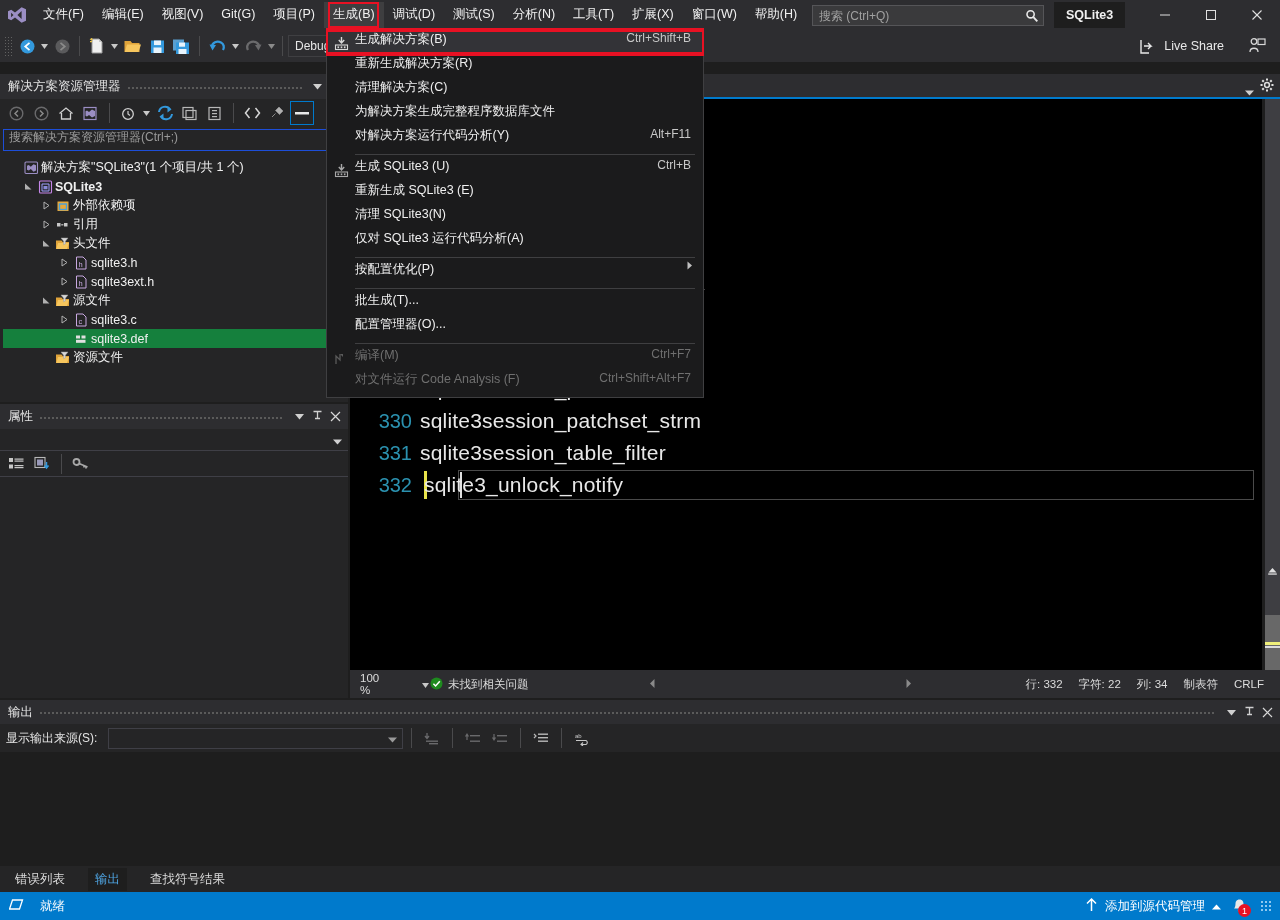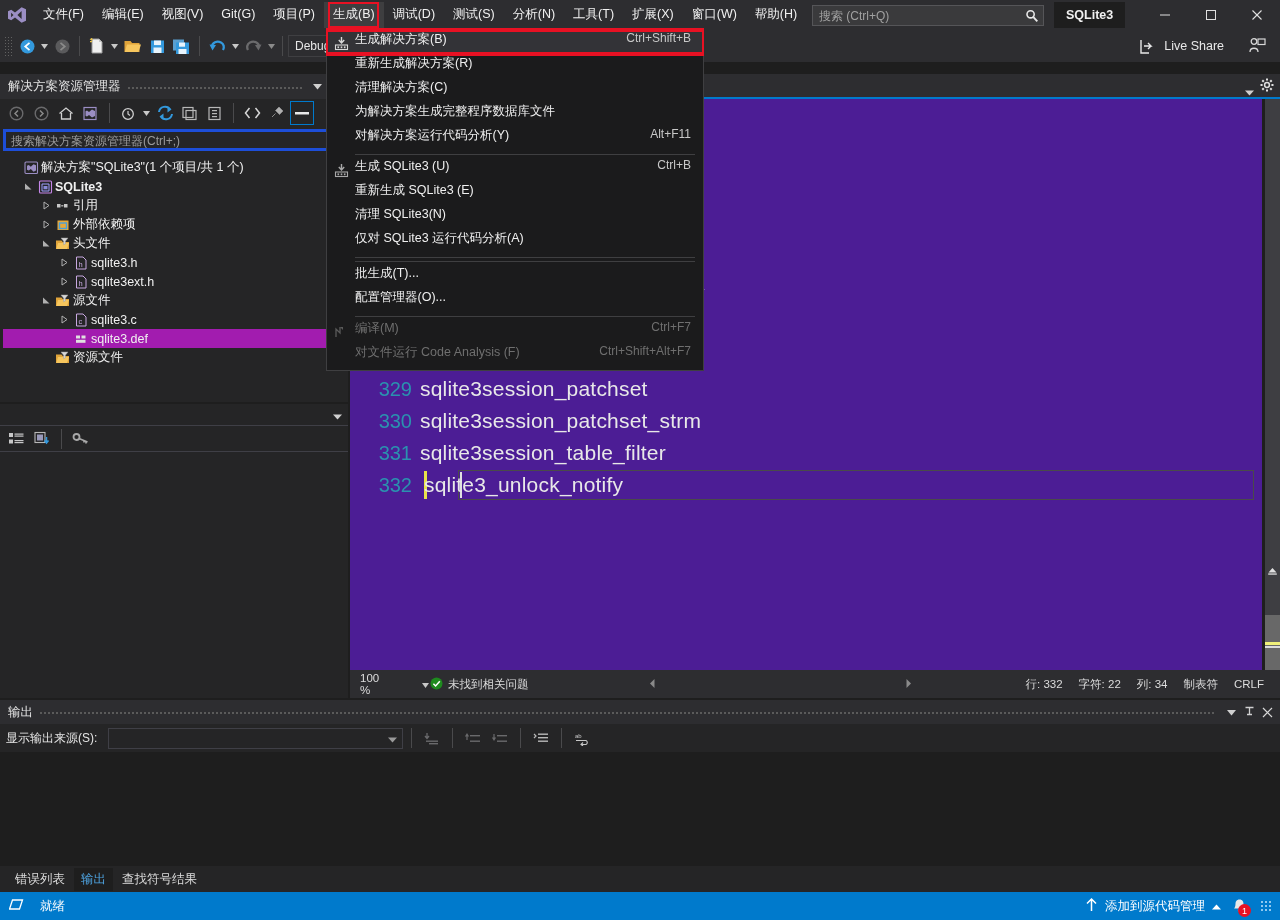--- a/index.html
+++ b/index.html
@@ -69,52 +69,52 @@
     background: #2d2d30; font-size: 12.5px; color: #e4e4e4;
   }
   .panel-head .dots { flex: 1; height: 100%; margin: 0 6px;
     background-image: radial-gradient(#5a5a5a 0.8px, transparent 0.9px);
     background-size: 4px 4px; background-position: 0 12px; background-repeat: repeat-x; }
   .hicon { width: 18px; height: 22px; display: flex; align-items: center; justify-content: center; }
   .se-toolbar { height: 28px; display: flex; align-items: center; padding: 0 4px; background: #252526; gap: 1px; }
   .se-tb { width: 24px; height: 24px; display: flex; align-items: center; justify-content: center; }
   .se-tb.boxed { border: 1px solid #007acc; }
   .se-search {
-    height: 22px; margin: 2px 3px 0 3px; background: #252526; border: 3px solid #1d4ed8;
-    display: flex; align-items: flex-end; position: relative;
+    height: 22px; margin: 2px 3px 0 3px; background: #252526; border: 1px solid #1d4ed8;
+    display: flex; align-items: flex-start; position: relative;
   }
   .se-search input {
     flex: 1; background: transparent; border: 0; outline: 0; color: #c8c8c8;
     font-size: 12px; padding-left: 5px; font-family: "Liberation Sans", sans-serif;
   }
   .se-search input::placeholder { color: #9a9a9a; }
   .tree { position: absolute; left: 3px; top: 84px; right: 3px; bottom: 2px;
     background: #252526; font-size: 12.5px; overflow: hidden; }
   .trow { display: flex; align-items: center; height: 19px; white-space: nowrap; }
-  .trow.sel { background: #a21caf; }
+  .trow.sel { background: #15803d; }
   .tw { width: 14px; height: 19px; display: flex; align-items: center; justify-content: center; }
   .tico { width: 20px; height: 19px; display: flex; align-items: center; justify-content: center; }
   .tlabel { color: #f0f0f0; }
   .tlabel.bold { font-weight: bold; }
 
   
   .panel-prop { position: absolute; left: 0; top: 404px; width: 348px; height: 294px; background: #252526; }
   .prop-combo { height: 22px; border-bottom: 1px solid #3f3f46; display: flex; align-items: center;
     justify-content: flex-end; padding-right: 6px; background: #252526; }
   .prop-tb { height: 26px; display: flex; align-items: center; padding: 0 4px; gap: 2px;
      border-bottom: 1px solid #3f3f46; }
   .prop-body { position: absolute; left: 0; top: 76px; right: 0; bottom: 0; background: #252526; }
 
   
   .editor-wrap { position: absolute; left: 350px; top: 74px; width: 930px; height: 624px; background: #1e1e1e; }
   .tabstrip { height: 25px; background: #2d2d30; position: relative; }
   .tab-gear { position: absolute; right: 6px; top: 4px; }
   .tab-caret { position: absolute; right: 26px; top: 8px; }
   .tab-underline { position: absolute; left: 0; bottom: 0; width: 100%; height: 2px; background: #007acc; }
-  .code-area { position: absolute; left: 0; top: 25px; right: 0; bottom: 28px; background: #4c1d95; overflow: hidden; }
+  .code-area { position: absolute; left: 0; top: 25px; right: 0; bottom: 28px; background: #000000; overflow: hidden; }
   .codeline { display: flex; align-items: center; height: 32px; font-size: 21px;
     font-family: "Liberation Sans", sans-serif; }
   .lnum { width: 70px; text-align: right; color: #2b91af; padding-right: 8px; font-size: 20px; }
   .ctext { color: #e8e8e8; letter-spacing: .2px; }
   .cur-marker { position: absolute; left: 74px; width: 3px; height: 28px; background: #e8e24a; }
   .cur-box { position: absolute; left: 108px; right: 26px; height: 30px; border: 1px solid #4a4a4a; }
   .caret { position: absolute; left: 110px; width: 2px; height: 26px; background: #e0e0e0; }
   .vscroll { position: absolute; right: 0; top: 25px; bottom: 28px; width: 18px; background: #1e1e1e; }
   .vscroll .track { position: absolute; left: 3px; top: 0; width: 15px; bottom: 0; background: #3e3e42; }
   .vscroll .thumb { position: absolute; left: 3px; width: 15px; background: #686868; }
@@ -134,21 +134,21 @@
   
   .panel-out { position: absolute; left: 0; top: 700px; width: 1280px; height: 192px; background: #252526; }
   .out-head { height: 24px; display: flex; align-items: center; padding: 0 4px 0 8px;
      background: #2d2d30; font-size: 12.5px; color: #e4e4e4; }
   .out-tb { height: 28px; display: flex; align-items: center; padding: 0 6px; gap: 3px; background: #252526; }
   .out-label { font-size: 12px; color: #e4e4e4; margin-right: 8px; }
   .out-combo { width: 295px; height: 21px; background: #252526; border: 1px solid #3f3f46;
      display: flex; align-items: center; justify-content: flex-end; padding-right: 5px; }
   .out-body { position: absolute; left: 0; top: 52px; right: 0; bottom: 26px; background: #1e1e1e; }
   .out-tabs { position: absolute; left: 0; bottom: 0; height: 26px; width: 100%;
-     background: #252526; display: flex; align-items: center; padding-left: 8px; gap: 2px; }
+     background: #252526; display: flex; align-items: center; padding-left: 8px; gap: 16px; }
   .out-tab { font-size: 12.5px; color: #dcdcdc; padding: 3px 7px; }
   .out-tab.active { color: #4ea3e0; background: #1e1e1e; }
 
   
   .statusbar { position: absolute; left: 0; bottom: 0; width: 1280px; height: 28px;
     background: #007acc; display: flex; align-items: center; color: #fff; font-size: 12.5px; }
   .sb-left { display: flex; align-items: center; gap: 16px; padding-left: 9px; }
   .sb-right { position: absolute; right: 8px; display: flex; align-items: center; gap: 7px; }
   .bell-wrap { position: relative; width: 22px; height: 20px; display: flex; align-items: center; justify-content: center; }
   .bell-badge { position: absolute; right: -1px; bottom: -1px; width: 13px; height: 13px; border-radius: 50%;
@@ -524,42 +524,42 @@
         <span class="tlabel bold">SQLite3</span>
       </div>
 
       <div class="trow">
         <span class="tw" style="margin-left:36px">
           <svg width="9" height="9" viewBox="0 0 9 9">
               <path d="M2 1 L7 4.5 L2 8 Z" fill="none" stroke="#b0b0b0" stroke-width="1"></path>
             </svg>
         </span>
         <span class="tico">
+          <svg width="15" height="14" viewBox="0 0 15 14">
+            <rect x="1.5" y="2.5" width="11" height="9.5" fill="#e8a93a"></rect>
+            <rect x="3.5" y="5" width="7" height="5.5" fill="none" stroke="#4a9fd8" stroke-width="1.4"></rect>
+          </svg>
+        </span>
+        <span class="tlabel">外部依赖项</span>
+      </div>
+
+      <div class="trow">
+        <span class="tw" style="margin-left:36px">
+          <svg width="9" height="9" viewBox="0 0 9 9">
+              <path d="M2 1 L7 4.5 L2 8 Z" fill="none" stroke="#b0b0b0" stroke-width="1"></path>
+            </svg>
+        </span>
+        <span class="tico">
           <svg width="15" height="10" viewBox="0 0 15 10">
             <rect x="1" y="3" width="3.5" height="3.5" fill="#c8c8c8"></rect>
             <rect x="5.2" y="4.2" width="2.2" height="1.2" fill="#c8c8c8"></rect>
             <rect x="8" y="3" width="3.5" height="3.5" fill="#c8c8c8"></rect>
           </svg>
         </span>
         <span class="tlabel">引用</span>
-      </div>
-
-      <div class="trow">
-        <span class="tw" style="margin-left:36px">
-          <svg width="9" height="9" viewBox="0 0 9 9">
-              <path d="M2 1 L7 4.5 L2 8 Z" fill="none" stroke="#b0b0b0" stroke-width="1"></path>
-            </svg>
-        </span>
-        <span class="tico">
-          <svg width="15" height="14" viewBox="0 0 15 14">
-            <rect x="1.5" y="2.5" width="11" height="9.5" fill="#e8a93a"></rect>
-            <rect x="3.5" y="5" width="7" height="5.5" fill="none" stroke="#4a9fd8" stroke-width="1.4"></rect>
-          </svg>
-        </span>
-        <span class="tlabel">外部依赖项</span>
       </div>
 
       <div class="trow">
         <span class="tw" style="margin-left:36px">
           <svg width="9" height="9" viewBox="0 0 9 9">
               <path d="M1 7.5 L1 1.5 L7.5 7.5 Z" fill="#b0b0b0"></path>
             </svg>
         </span>
         <span class="tico">
           <svg width="16" height="14" viewBox="0 0 16 14">
@@ -652,20 +652,39 @@
             <path d="M3 6 h11 l-2 6 H1.3 Z" fill="#f6c65e"></path>
             <path d="M6 1 h7 l-2.6 3.2 v2.6 l-1.8 1 V4.2 Z" fill="#d8d8d8" stroke="#9a9a9a" stroke-width=".5"></path>
           </svg>
         </span>
         <span class="tlabel">资源文件</span>
       </div>
     </div>
   </div>
 
   <div class="panel-prop">
+    <div class="panel-head">
+      <span>属性</span>
+      <span class="dots"></span>
+      <span class="hicon">
+        <svg width="9" height="7" viewBox="0 0 9 7">
+            <path d="M0 1 L9 1 L4.5 6.5 Z" fill="#d0d0d0"></path>
+          </svg>
+      </span>
+      <span class="hicon">
+        <svg width="11" height="13" viewBox="0 0 11 13">
+          <path d="M1.5 1.5 h8 M5.5 1.5 v7 M3 8.5 h5" stroke="#d0d0d0" stroke-width="1.3" fill="none"></path>
+        </svg>
+      </span>
+      <span class="hicon">
+        <svg width="11" height="11" viewBox="0 0 11 11">
+          <path d="M1 1 L10 10 M10 1 L1 10" stroke="#d8d8d8" stroke-width="1.2"></path>
+        </svg>
+      </span>
+    </div>
     <div class="prop-combo">
       <span style="flex:1;font-size:12px;padding-left:6px;"></span>
       <span>
         <svg width="9" height="6" viewBox="0 0 9 6">
             <path d="M0 0.5 L9 0.5 L4.5 5.5 Z" fill="#d0d0d0"></path>
           </svg>
       </span>
     </div>
     <div class="prop-tb">
       <div class="se-tb">
@@ -994,20 +1013,29 @@
     </div>
 
     <div class="mi">
       <span class="mi-ico"></span>
       <span class="mi-label">仅对 SQLite3 运行代码分析(A)</span>
     </div>
 
 
     <div class="mi-sep"></div>
 
+    <div class="mi">
+      <span class="mi-ico"></span>
+      <span class="mi-label">按配置优化(P)</span>
+      <span class="mi-arrow">
+        <svg width="6" height="9" viewBox="0 0 6 9">
+            <path d="M0.5 0.5 L5 4.5 L0.5 8.5 Z" fill="#c0c0c0"></path>
+          </svg>
+      </span>
+    </div>
 
     <div class="mi-sep"></div>
 
     <div class="mi">
       <span class="mi-ico"></span>
       <span class="mi-label">批生成(T)...</span>
     </div>
 
     <div class="mi">
       <span class="mi-ico"></span>

